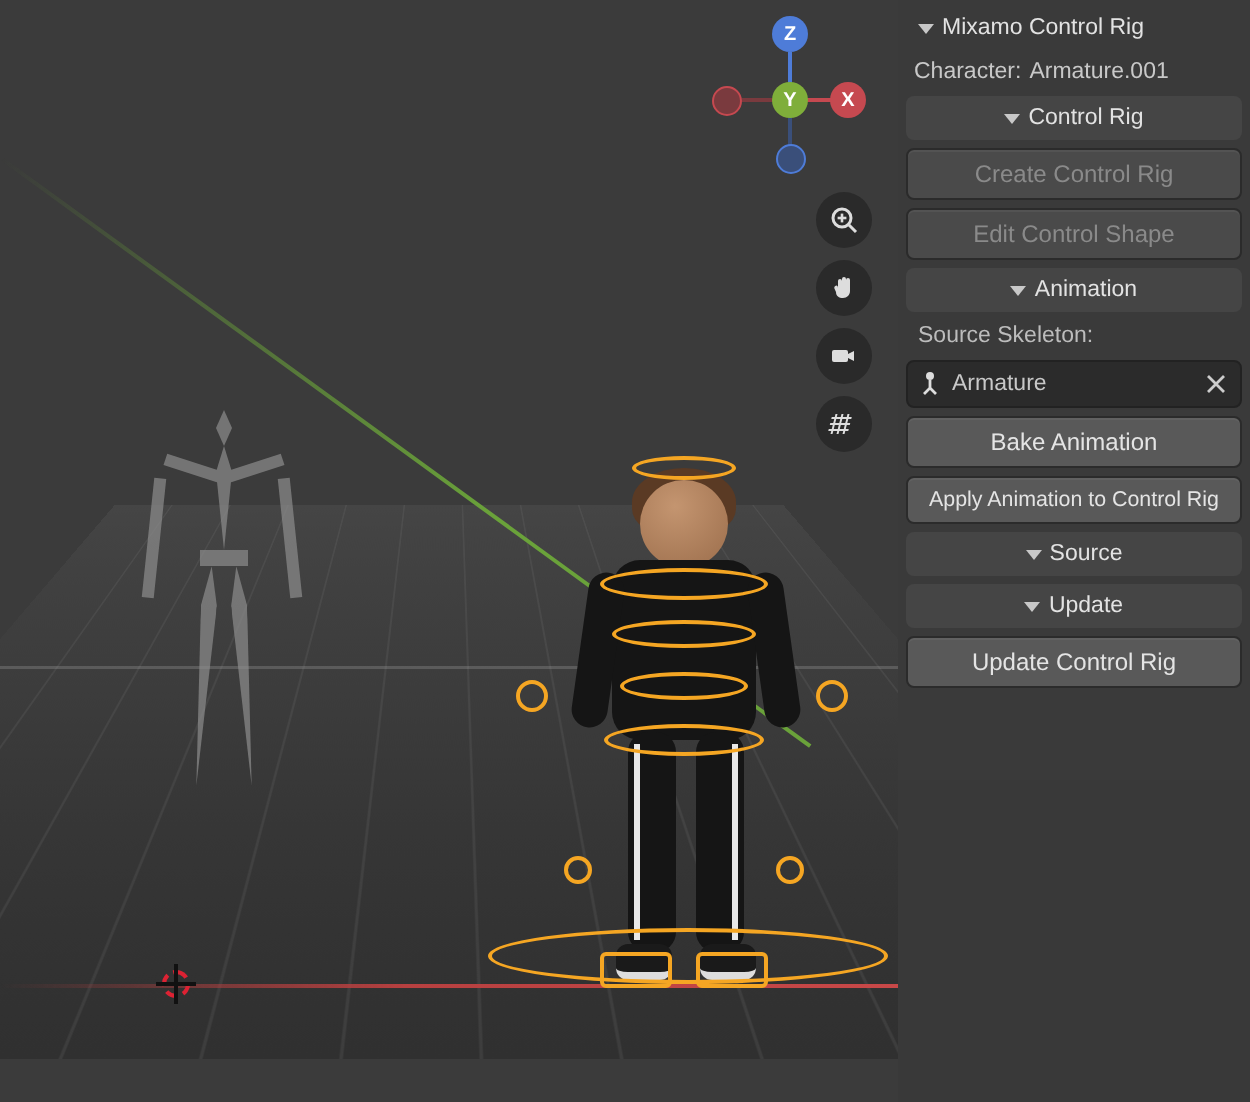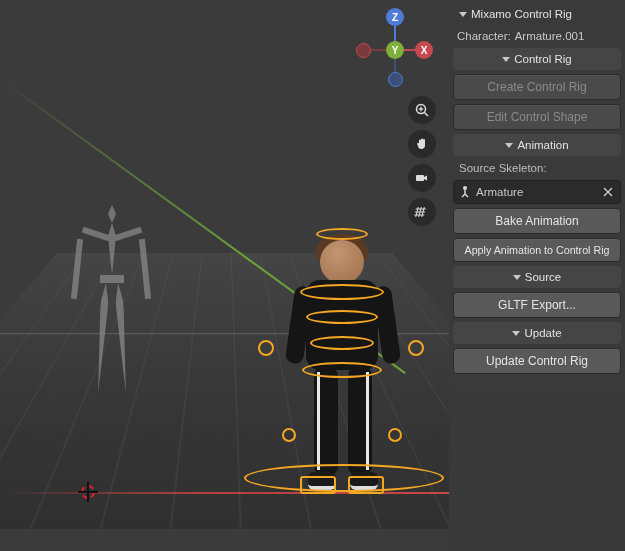--- a/index.html
+++ b/index.html
@@ -289,20 +289,19 @@
         </svg>
     </span>
   </div>
   <div class="btn">Bake Animation</div>
   <div class="btn" style="font-size:10.7px">Apply Animation to Control Rig</div>
 
   <div class="section-hdr sub">
     <span class="chev"></span>
     <span>Source</span>
   </div>
-  <div class="btn">GLTF Export...</div>
 
   <div class="section-hdr sub">
     <span class="chev"></span>
     <span>Update</span>
   </div>
   <div class="btn">Update Control Rig</div>
 </div>
 
 </body></html>

